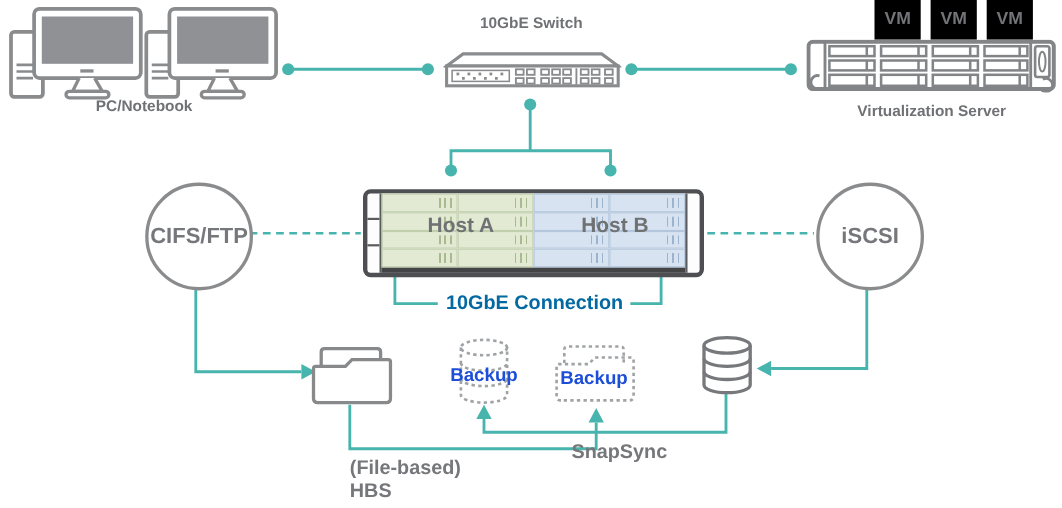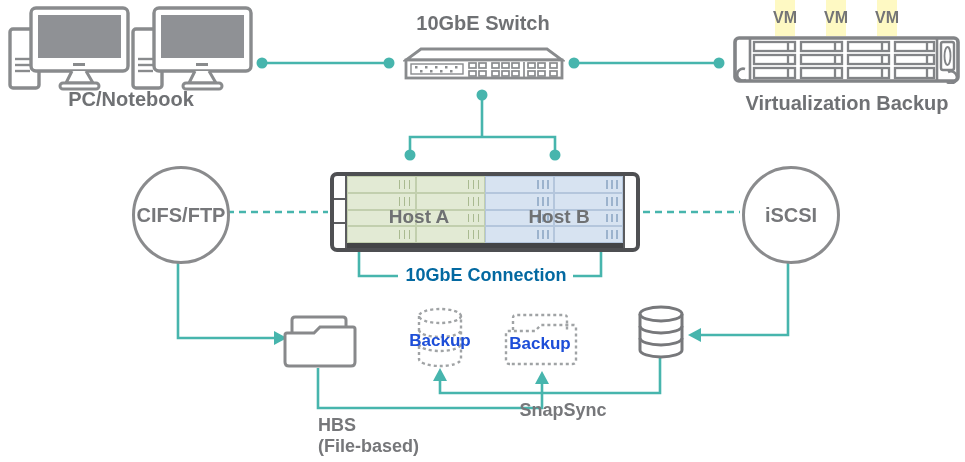--- a/index.html
+++ b/index.html
@@ -2,46 +2,46 @@
 <html><head>
 <meta charset="utf-8">
 <style>
   html,body{margin:0;padding:0;background:#fff;}
   #canvas{position:relative;width:965px;height:462px;background:#ffffff;overflow:hidden;
           font-family:"Liberation Sans",sans-serif;}
   .abs{position:absolute;}
   svg{display:block;}
   .lbl{position:absolute;font-weight:700;color:#6f7174;white-space:nowrap;}
   .lbl.center{transform:translateX(-50%);}
-  .big{font-size:20px;}
+  .big{font-size:14px;}
   .mid{font-size:18px;color:#0369a1;}
   .light{font-size:17px;color:#1d4ed8;}
   
   .proto-circle{position:absolute;width:92px;height:92px;border:3px solid #8a8b8d;border-radius:50%;
      display:flex;align-items:center;justify-content:center;font-size:20px;font-weight:700;color:#76777a;background:#fff;}
   
-  .vm{position:absolute;top:0;width:20px;height:36px;background:#fef9c3;display:flex;align-items:center;
-      justify-content:center;font-weight:700;font-size:16px;color:#737477;}
+  .vm{position:absolute;top:0;width:42px;height:36px;background:#000000;display:flex;align-items:center;
+      justify-content:center;font-weight:700;font-size:16px;color:#737477;margin-left:20px;}
   
   .nas{position:absolute;left:330px;top:172px;width:302px;height:72px;border:4px solid #4e4f52;
        border-radius:7px;background:#fdfdfd;display:flex;}
   .nas-ear{width:11px;flex:0 0 11px;border-right:2.5px solid #5a5b5e;background:
        linear-gradient(#5a5b5e,#5a5b5e) no-repeat 0 22px/11px 2px,
        linear-gradient(#5a5b5e,#5a5b5e) no-repeat 0 46px/11px 2px;}
   .nas-ear.right{border-right:none;border-left:2.5px solid #5a5b5e;background:none;}
   .nas-bays{flex:1;display:flex;border-bottom:5px solid #434446;}
   .half{flex:1;display:grid;grid-template-columns:1fr 1fr;grid-template-rows:repeat(4,1fr);}
   .half.green .tray{background:#e2ead4;border:1px solid #c2cfae;
       background-image:repeating-linear-gradient(90deg,#a9ba90 0 1.5px,transparent 1.5px 5px);
       background-size:13px 60%;background-position:right 3px center;background-repeat:no-repeat;}
   .half.blue .tray{background:#d7e3f1;border:1px solid #b4c6dc;
       background-image:repeating-linear-gradient(90deg,#9cb3cd 0 1.5px,transparent 1.5px 5px);
       background-size:13px 60%;background-position:right 3px center;background-repeat:no-repeat;}
   .tray{display:block;}
-  .host-lbl{position:absolute;top:30px;font-size:19px;font-weight:700;color:#6f7173;transform:translateX(-50%);}
+  .host-lbl{position:absolute;top:19px;font-size:19px;font-weight:700;color:#6f7173;transform:translateX(-50%);}
   .two-line{line-height:21px;font-size:18px;font-weight:700;color:#76777a;}
 </style>
 </head>
 <body>
 
 <div id="canvas">
 
   <div class="abs" style="left:745px;top:355px;width:220px;height:107px;background:#fff;"></div>
 
   <svg class="abs" style="left:0;top:0;" width="965" height="462" viewBox="0 0 965 462" fill="none" stroke="#47b5ad" stroke-width="2.6">
@@ -177,21 +177,21 @@
       <rect x="115" y="32" width="41" height="10"></rect>
         <line x1="149" y1="32" x2="149" y2="42"></line>
       <rect x="162" y="6" width="39" height="9"></rect>
         <line x1="194" y1="6" x2="194" y2="15"></line>
       <rect x="162" y="19" width="39" height="9"></rect>
         <line x1="194" y1="19" x2="194" y2="28"></line>
       <rect x="162" y="32" width="39" height="10"></rect>
         <line x1="194" y1="32" x2="194" y2="42"></line>
     </g>
   </svg>
-  <div class="lbl big center" style="left:847px;top:92px;">Virtualization Backup</div>
+  <div class="lbl big center" style="left:847px;top:92px;">Virtualization Server</div>
 
   <div class="proto-circle" style="left:742px;top:166px;">
     <span>iSCSI</span>
   </div>
   <div class="proto-circle" style="left:132px;top:166px;">
     <span>CIFS/FTP</span>
   </div>
 
   <div class="nas">
     <div class="nas-ear"></div>
@@ -221,22 +221,22 @@
     <div class="host-lbl" style="left:85px;">Host A</div>
     <div class="host-lbl" style="left:225px;">Host B</div>
   </div>
   <div class="lbl mid center" style="left:486px;top:265px;">10GbE Connection</div>
 
   <svg class="abs" style="left:282px;top:311px;" width="75" height="58" viewBox="0 0 75 58" fill="none" stroke="#88898b" stroke-width="3">
     <path d="M10 21 V9 q0 -3 3 -3 h48 q3 0 3 3 v12" fill="#fff"></path>
     <path d="M7 55 q-4 0 -4 -4 V24 q0 -2 2 -2 h27 l6 -6 h33 q2 0 2 2 v33 q0 4 -4 4 z" fill="#fff"></path>
   </svg>
   <div class="abs two-line" style="left:318px;top:415px;">
+    <div>(File-based)</div>
     <div>HBS</div>
-    <div>(File-based)</div>
   </div>
 
   <svg class="abs" style="left:416px;top:306px;" width="48" height="64" viewBox="0 0 48 64" fill="none" stroke="#a0a3a5" stroke-width="2.4" stroke-dasharray="3 3">
     <ellipse cx="24" cy="10" rx="21" ry="7"></ellipse>
     <path d="M3 10 V53 a21 7 0 0 0 42 0 V10"></path>
     <path d="M3 24 a21 7 0 0 0 42 0"></path>
     <path d="M3 38 a21 7 0 0 0 42 0"></path>
   </svg>
   <div class="lbl light center" style="left:440px;top:331px;">Backup</div>
 

